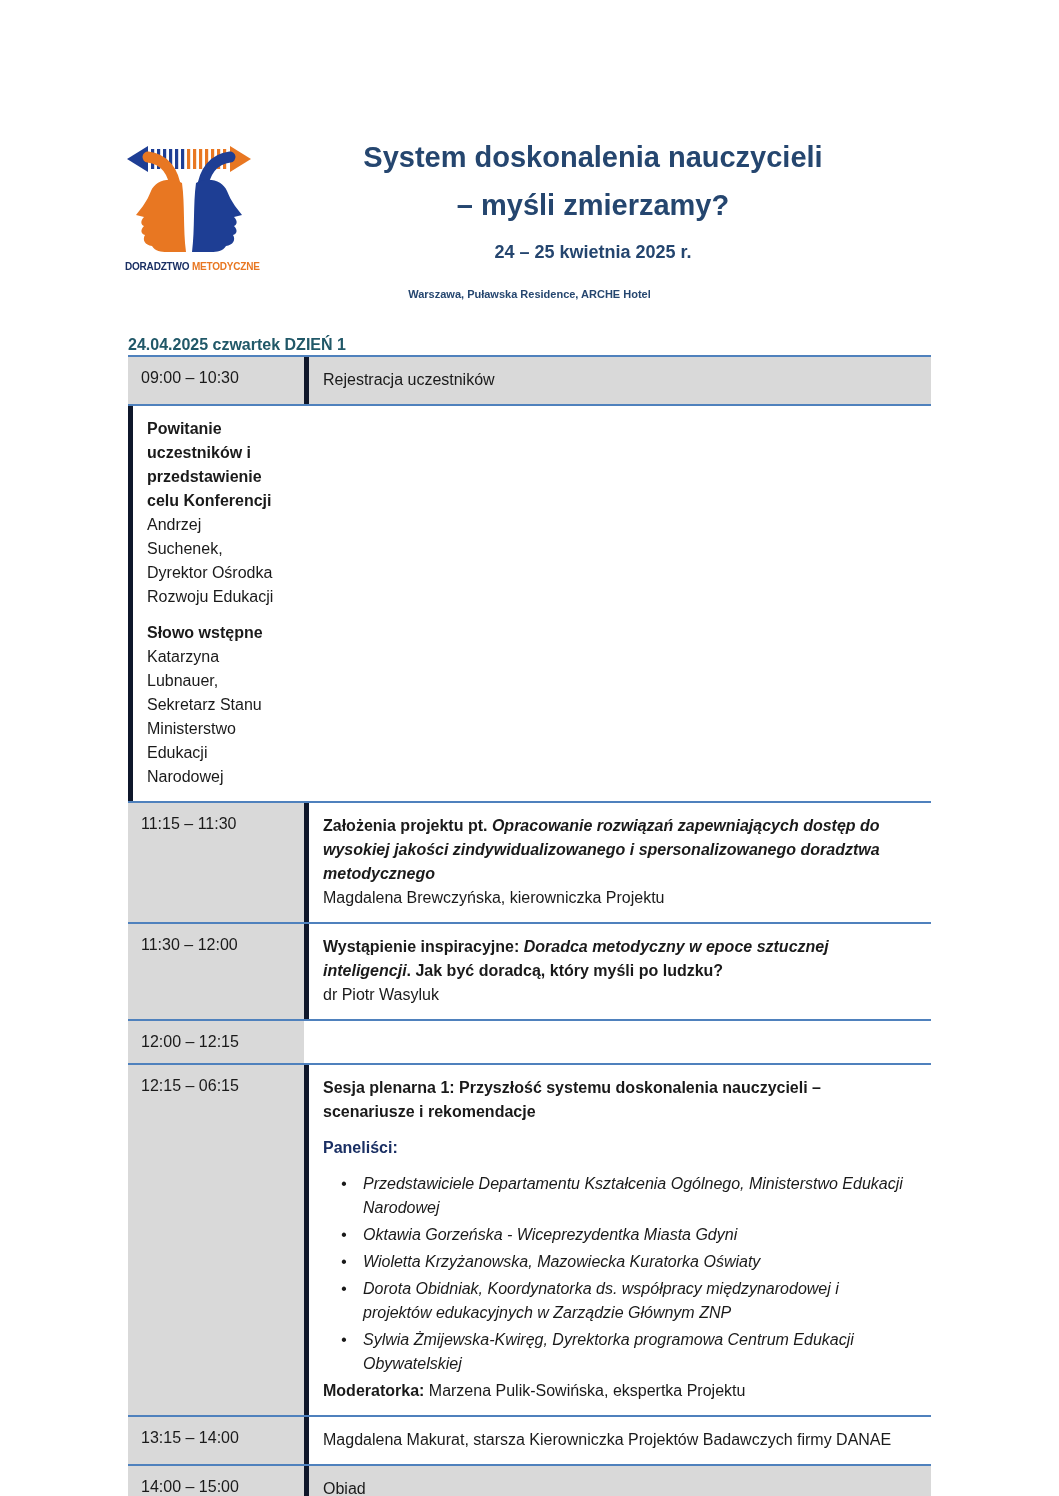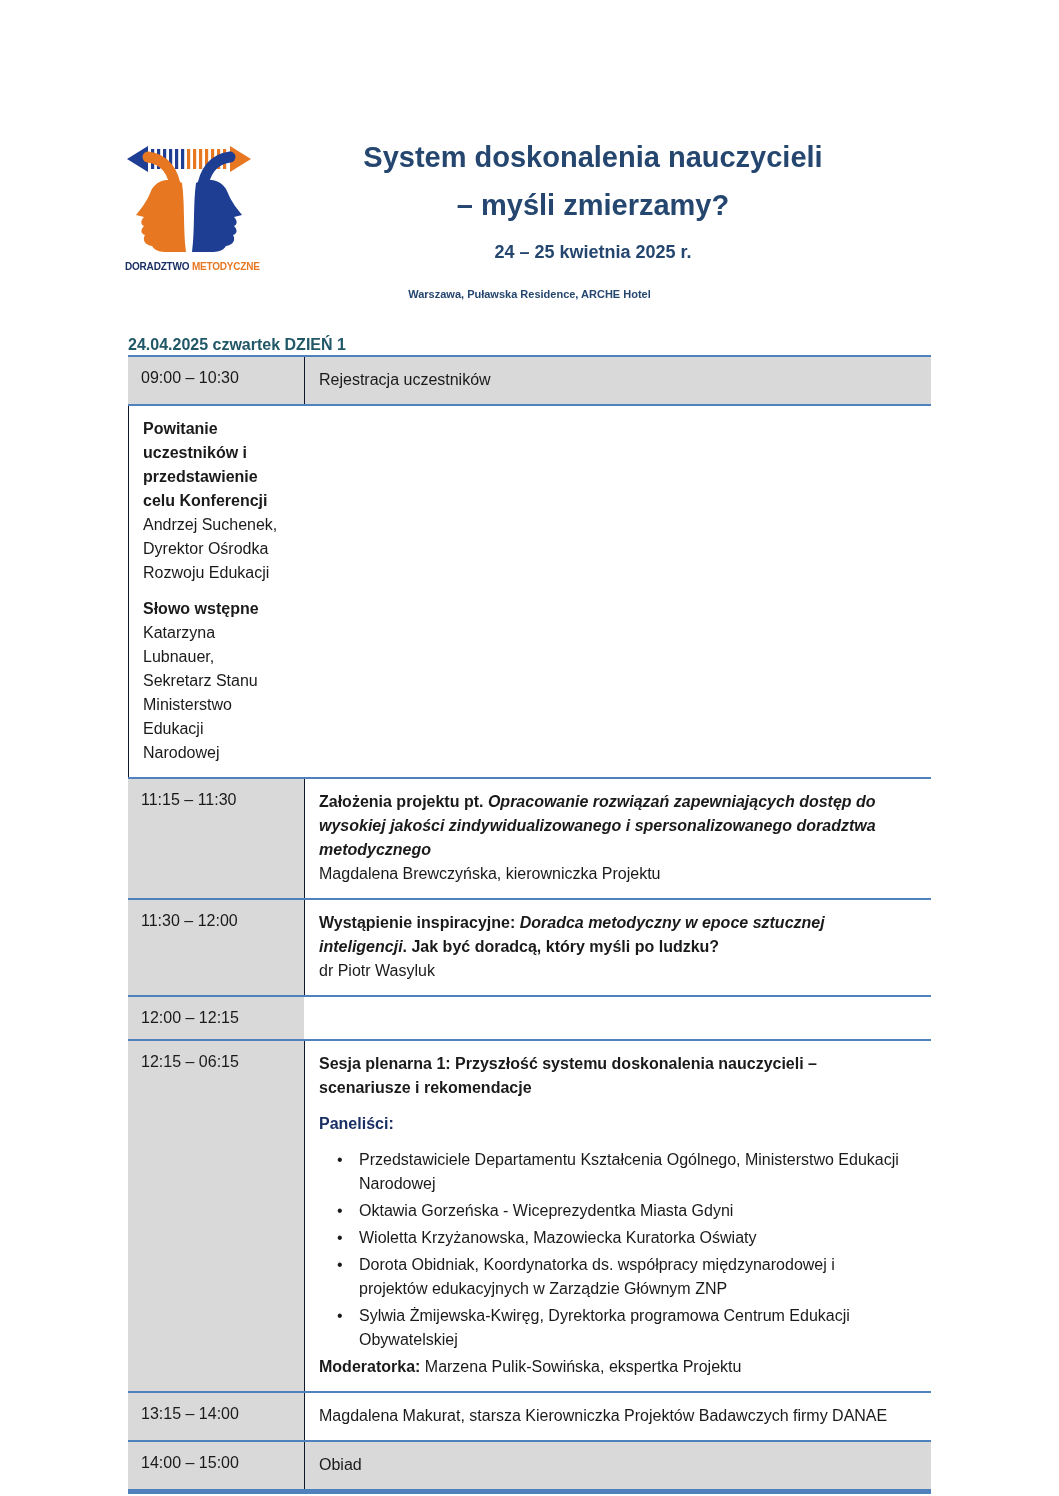--- a/index.html
+++ b/index.html
@@ -32,29 +32,29 @@
   
   .agenda{
     margin:1px 128px 0;border-top:2px solid var(--border_blue);
     border-bottom:5px solid var(--border_blue);
   }
   .row{display:grid;grid-template-columns:176px 1fr;border-bottom:2px solid var(--border_blue);}
   .row:last-child{border-bottom:none;}
   .time{
     background:var(--row_shade);font-size:16px;padding:12px 6px 12px 13px;white-space:nowrap;
   }
-  .content{padding:11px 24px 12px 14px;font-size:16px;line-height:24px;border-left:1px solid #0f172a;}
+  .content{padding:11px 24px 12px 14px;font-size:16px;line-height:24px;border-left:5px solid #0f172a;}
   .row.shaded .content{background:var(--row_shade);}
   .content p{margin:0 0 12px;white-space:pre-wrap;}
   .content p:last-child,.content p.tight{margin-bottom:0;}
   .content .b{font-weight:bold;}
   .content .i{font-style:italic;}
   .content .navy{color:var(--navy);}
   ul.bullets{list-style:none;margin:0 0 0 14px;padding:0;}
-  ul.bullets li{position:relative;padding-left:26px;margin:0 0 3px;}
+  ul.bullets li{position:relative;padding-left:26px;margin:0 0 3px;font-style:italic;}
   ul.bullets li::before{content:"\2022";position:absolute;left:4px;top:0;}
 </style>
 </head>
 <body>
 
 <div class="page">
 
   <div class="header">
 
     <div class="logo">

